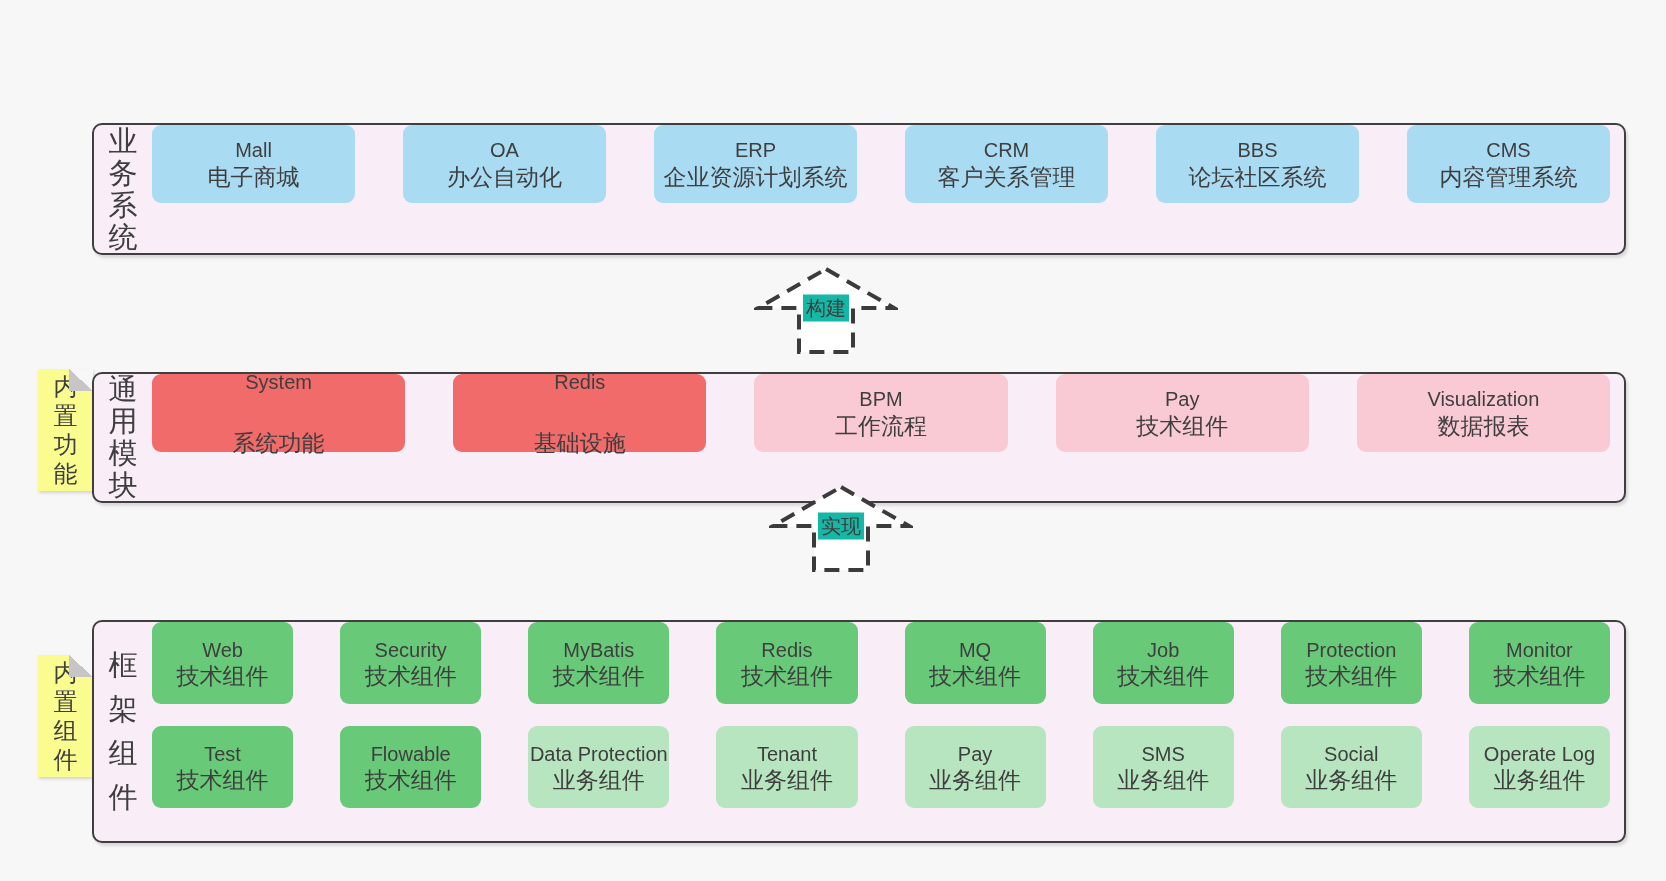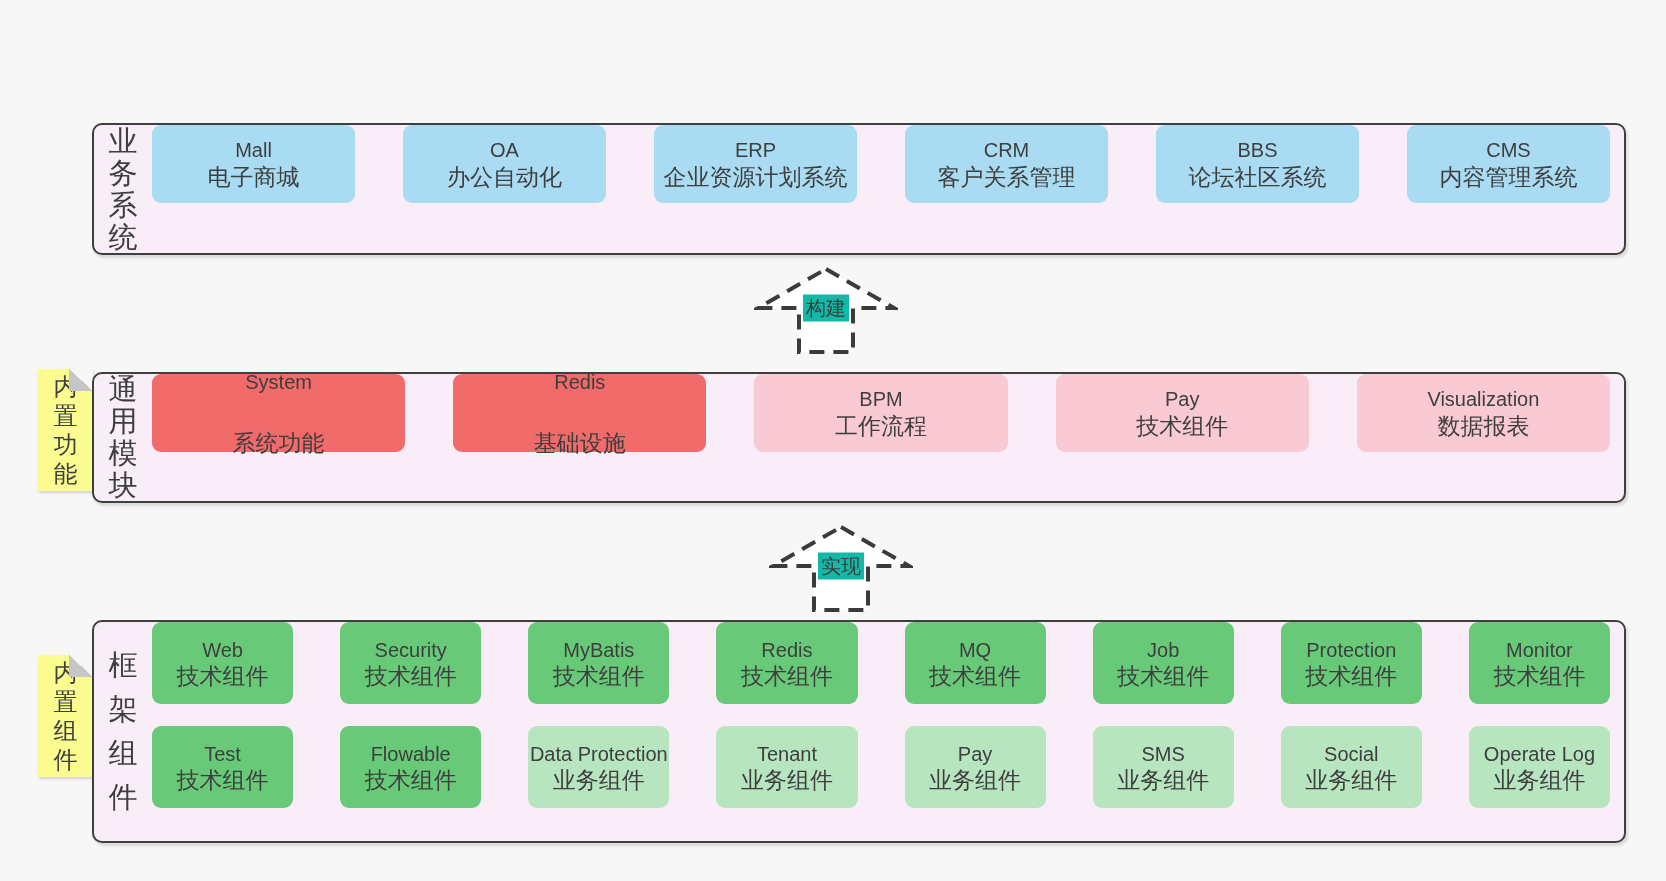--- a/index.html
+++ b/index.html
@@ -69,21 +69,21 @@
   .fold{
     position:absolute;top:0;right:0;width:24px;height:22px;
     background:linear-gradient(to bottom left,
       var(--page-bg,#f7f7f7) 0 50%,
       var(--fold-gray,#c6c6c6) 50% 100%);
   }
 
   
   .arrow{position:absolute;width:144px;height:90px;z-index:3;}
   #arrow-build    {left:754px;top:266px;}
-  #arrow-implement{left:769px;top:524px;}
+  #arrow-implement{left:769px;top:484px;}
   .arrow svg{position:absolute;inset:0;}
   .arrow-label{
     position:absolute;left:50%;top:42px;transform:translate(-50%,-50%);
     background:#14b8a6;padding:0 3px;font-size:20px;white-space:nowrap;
     color:var(--text,#3e3e3e);
   }
 </style>
 </head>
 <body>
 

